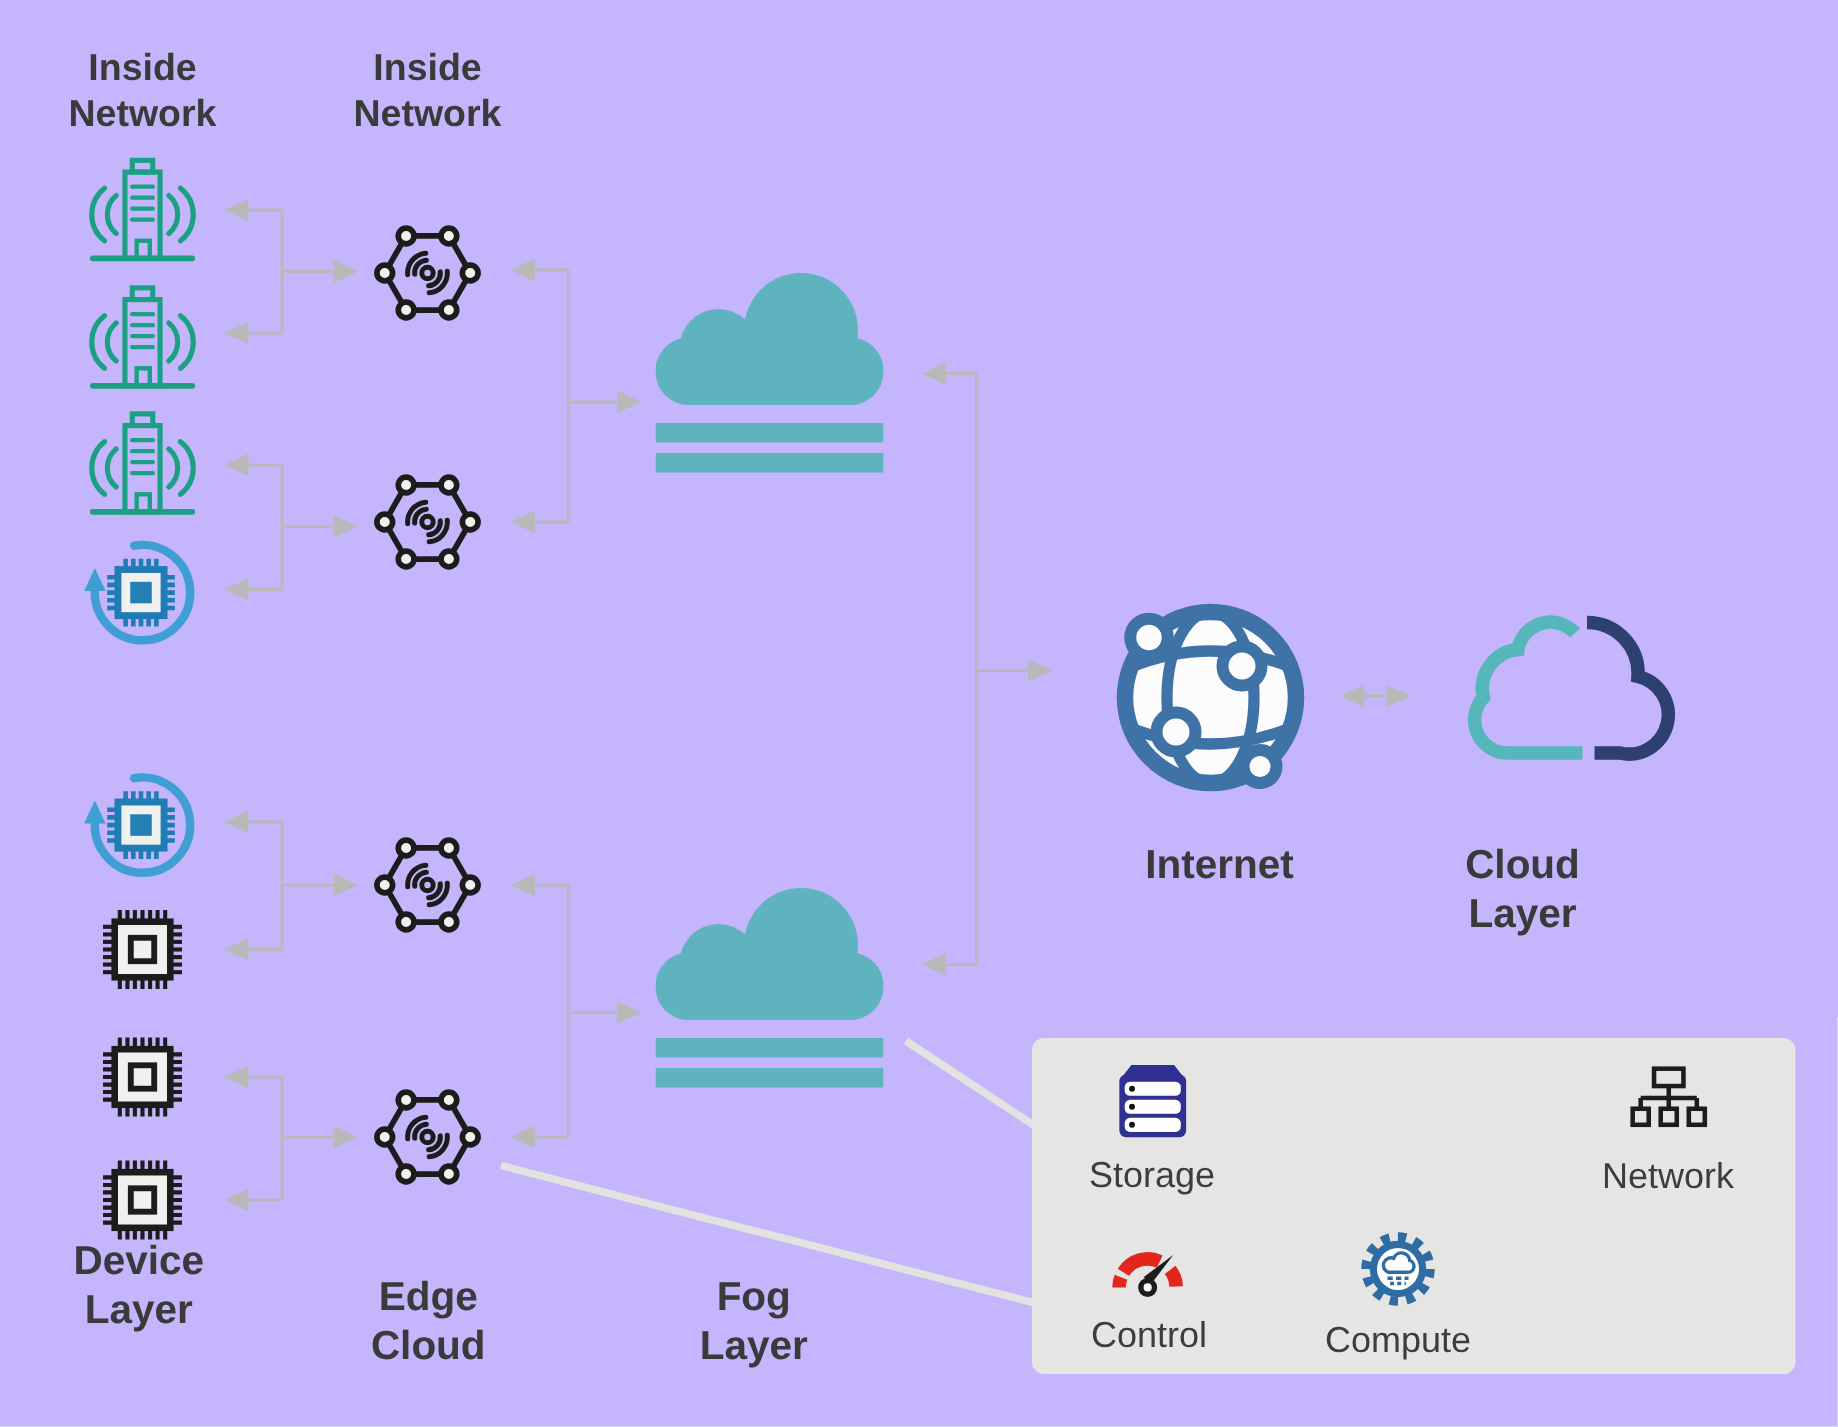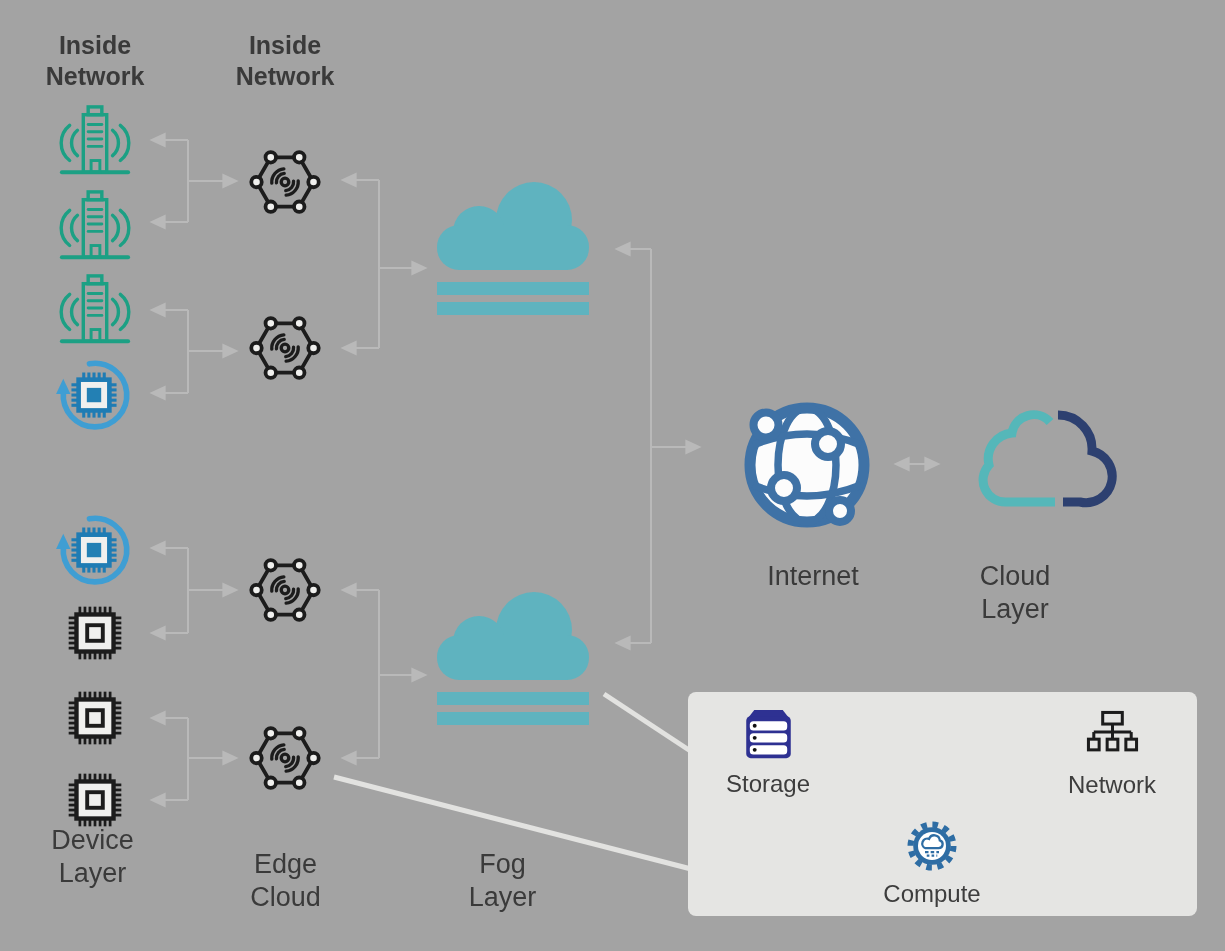--- a/index.html
+++ b/index.html
@@ -1,21 +1,21 @@
 <!DOCTYPE html>
 <html><head>
 <meta charset="utf-8">
 <style>
   html,body{margin:0;padding:0;background:#f0f0ee;}
-  .stage{position:relative;width:1225px;height:951px;background:#a3a3a3;
+  .stage{position:relative;width:1225px;height:951px;background:#c4b5fd;
          font-family:"Liberation Sans",sans-serif;overflow:hidden;color:#3a3a3a;}
   .abs{position:absolute;}
   .hdr{position:absolute;text-align:center;font-weight:700;font-size:25px;
        line-height:1.22;color:#3a3a3a;white-space:pre-line;}
-  .layer-lbl{position:absolute;text-align:center;font-weight:400;font-size:27px;
+  .layer-lbl{position:absolute;text-align:center;font-weight:700;font-size:27px;
        line-height:1.22;color:#3a3a3a;white-space:pre-line;}
   .panel{position:absolute;left:688px;top:692px;width:509px;height:224px;
        background:#e5e5e3;border-radius:8px;}
   .cap-item{position:absolute;width:160px;display:flex;flex-direction:column;
        align-items:center;}
   .cap-lbl{font-size:24px;font-weight:400;color:#3d3d3d;margin-top:6px;white-space:nowrap;}
   svg{display:block;}
   .connector-layer{position:absolute;left:0;top:0;}
 </style>
 </head>
@@ -336,20 +336,26 @@
         <use href="#sym-storage"></use>
       </svg>
     <div class="cap-lbl">Storage</div>
   </div>
   <div class="cap-item" style="left:1032px;top:708px;">
     <svg width="57" height="57">
         <use href="#sym-network"></use>
       </svg>
     <div class="cap-lbl">Network</div>
   </div>
+  <div class="cap-item" style="left:686px;top:822px;">
+    <svg width="58" height="49">
+        <use href="#sym-control"></use>
+      </svg>
+    <div class="cap-lbl">Control</div>
+  </div>
   <div class="cap-item" style="left:852px;top:818px;">
     <svg width="56" height="56">
         <use href="#sym-compute"></use>
       </svg>
     <div class="cap-lbl">Compute</div>
   </div>
 
 </div>
 
 </body></html>

